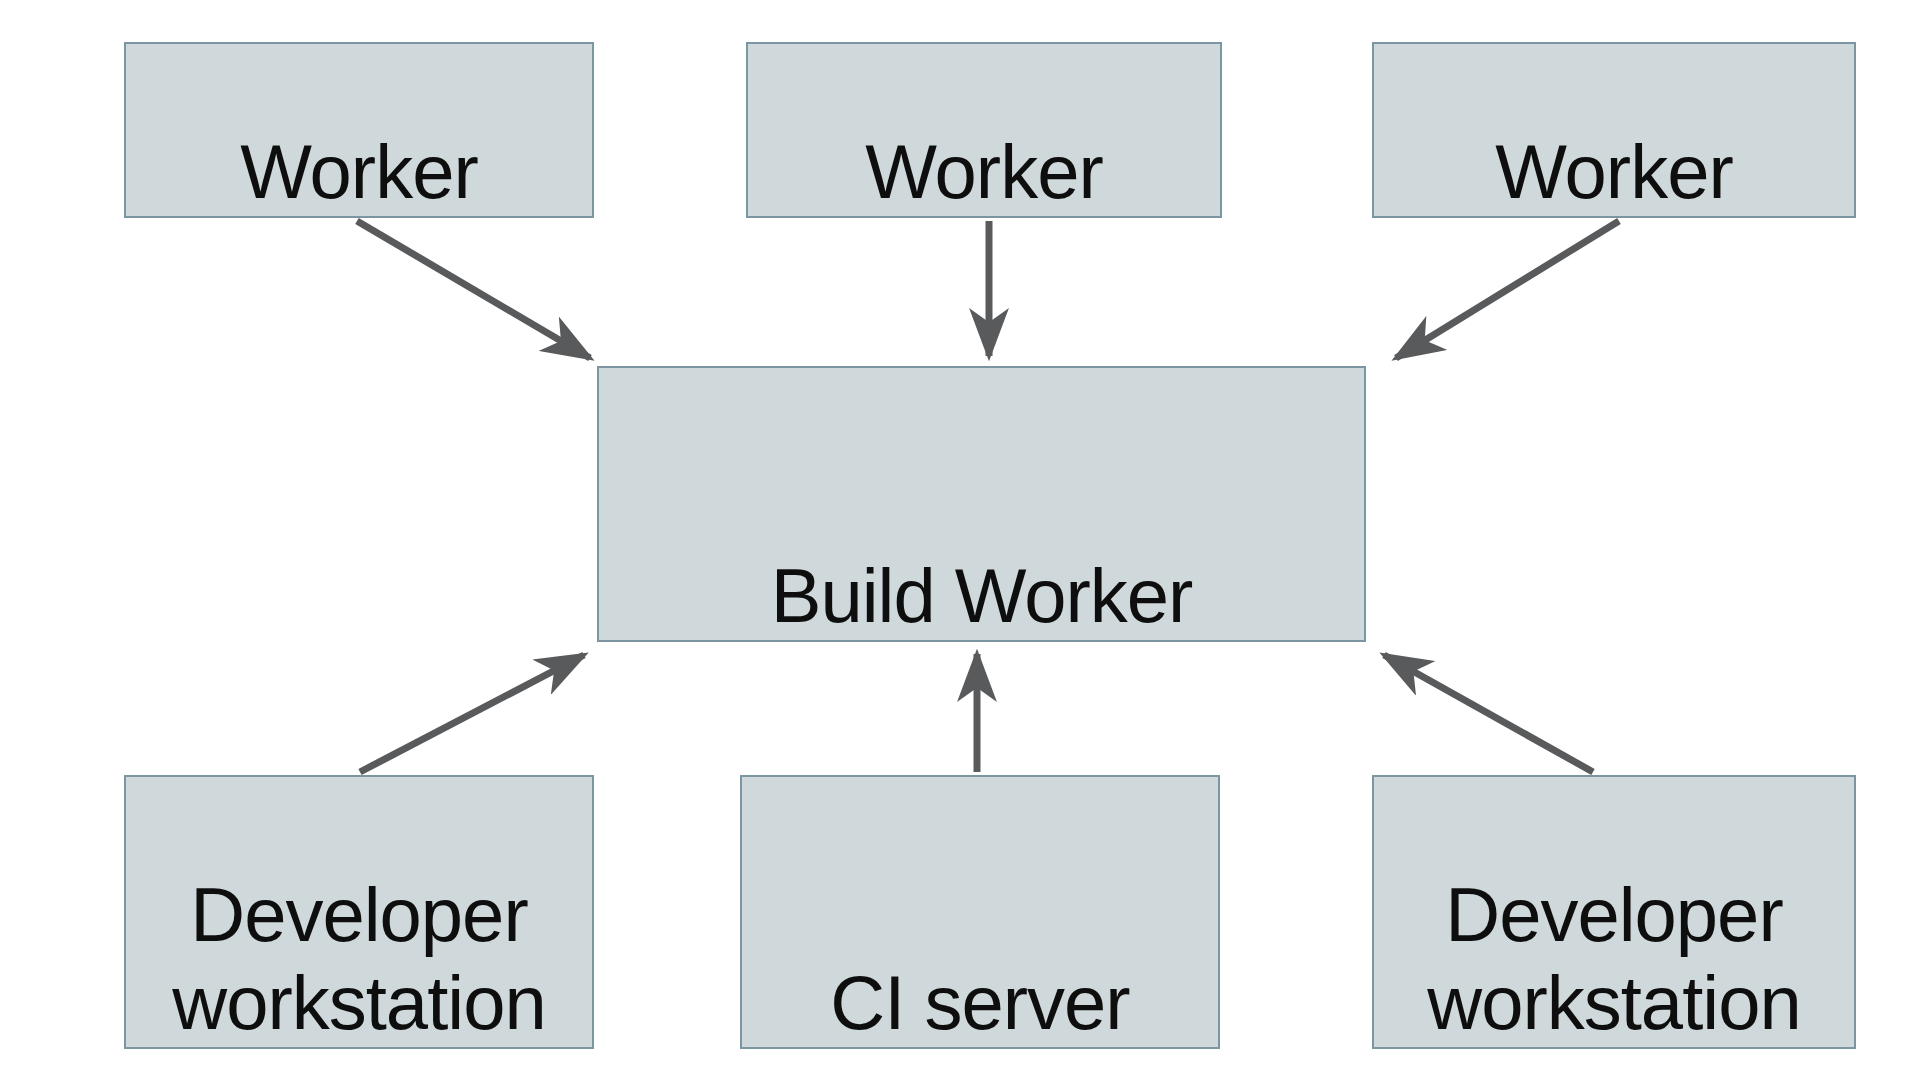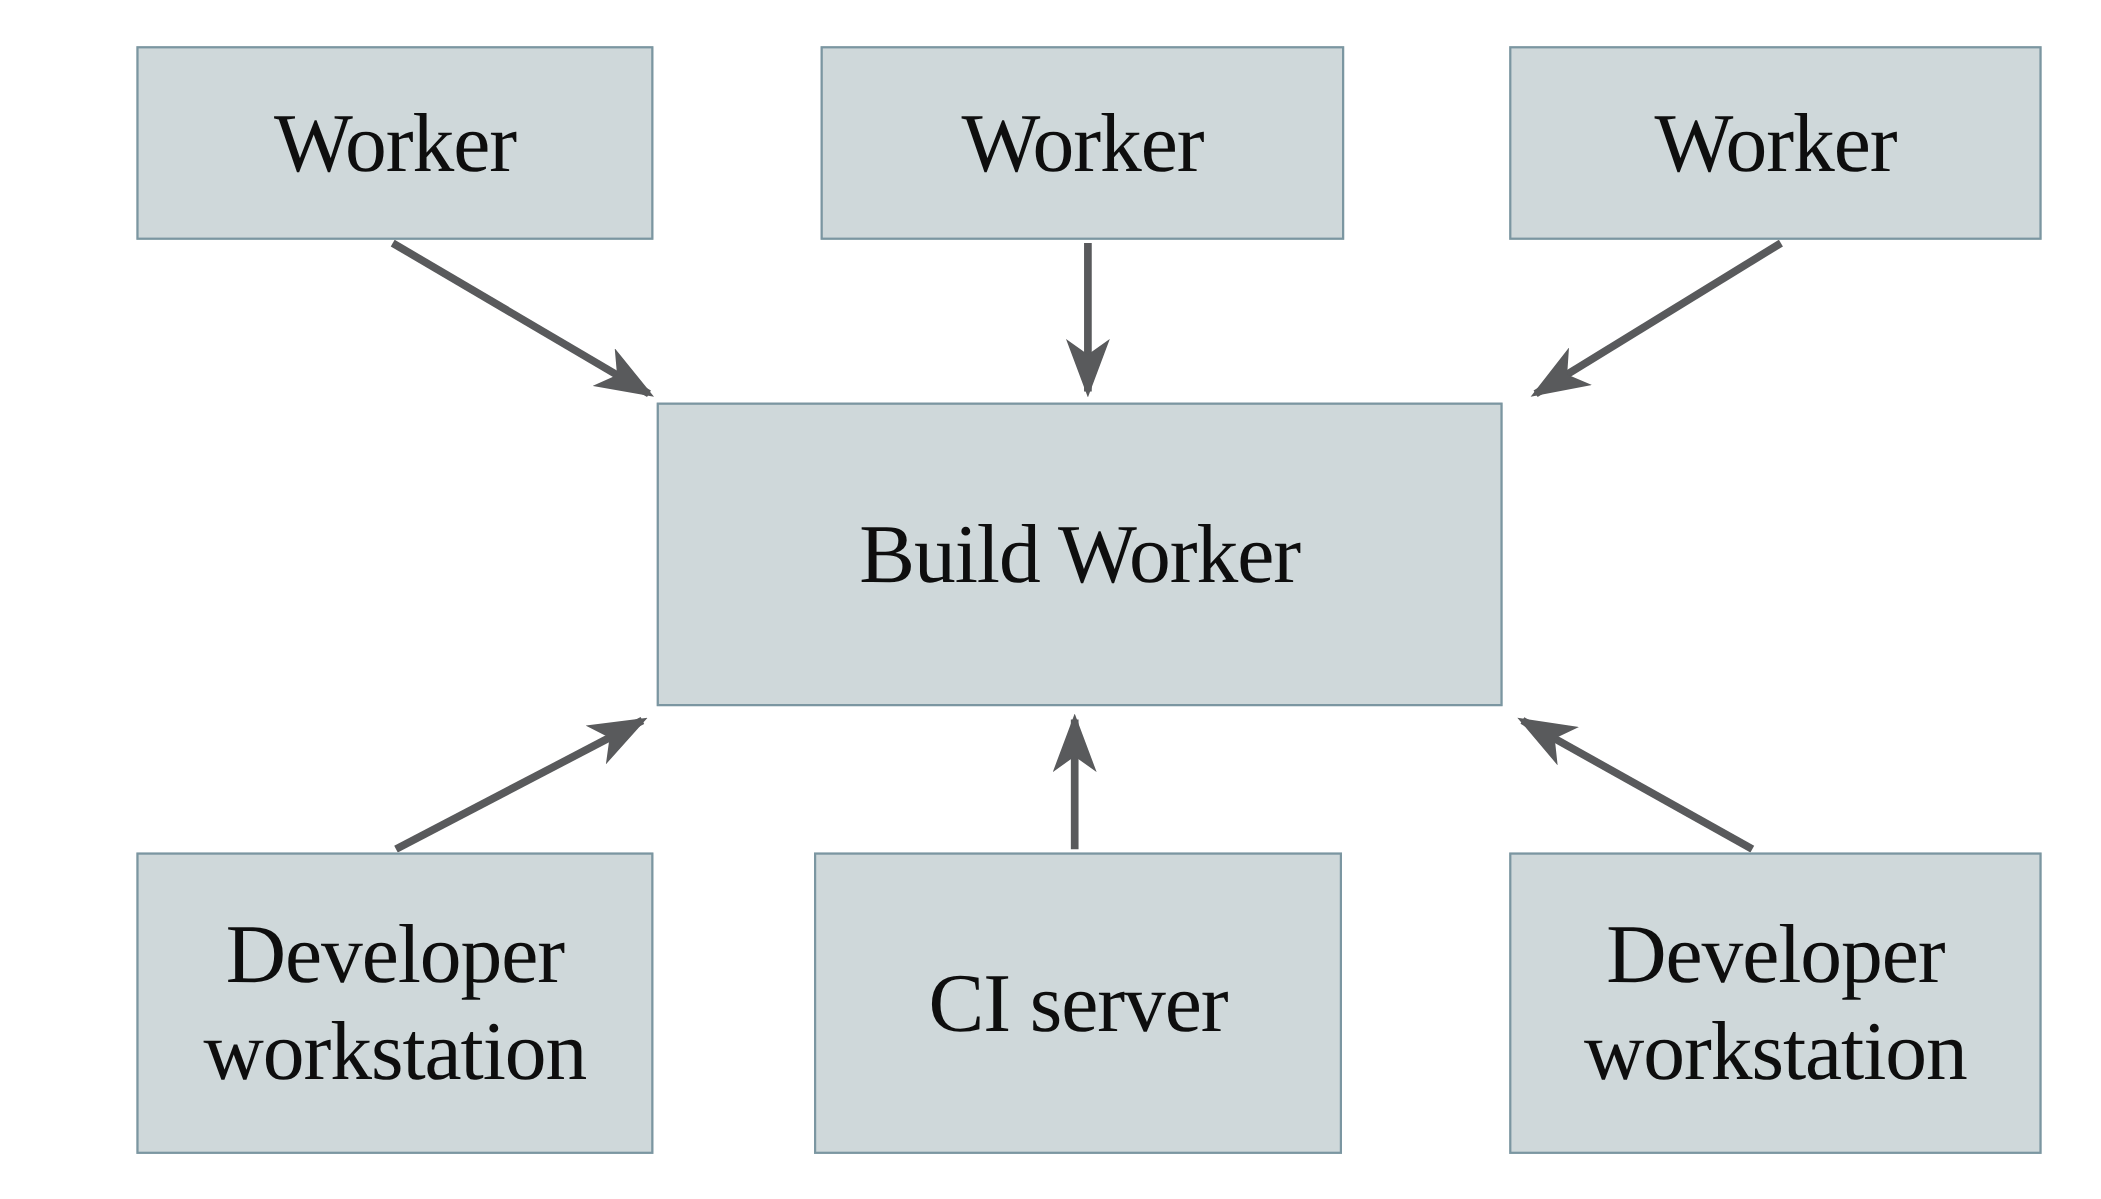--- a/index.html
+++ b/index.html
@@ -19,24 +19,23 @@
   .canvas {
     position: relative;
     width: 1910px; height: 1090px;
     background: var(--canvas-bg);
   }
   .node {
     position: absolute;
     background: var(--box-fill);
     border: 2px solid var(--box-border);
     display: flex;
-    align-items: center;
+    align-items: flex-end;
     justify-content: center;
     text-align: center;
-    font-family: Liberation Serif, serif;
   }
   .node .label {
     font-size: 76px;
     line-height: 1.16;
     color: var(--text-color);
     letter-spacing: -1px;
     padding: 0 14px;
   }
   
   .n-worker-1 { left: 124px;  top: 42px;  width: 470px; height: 176px; }

